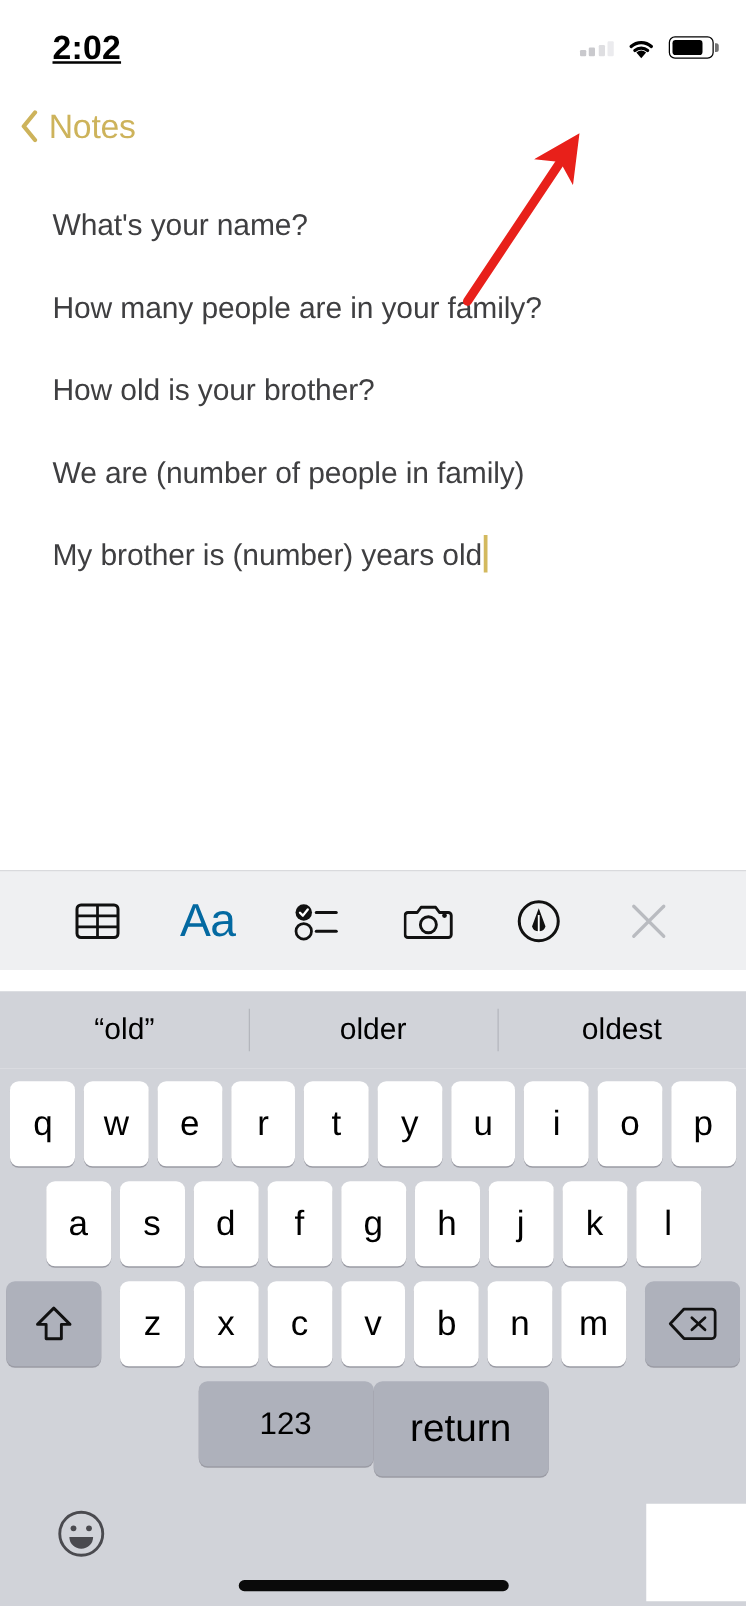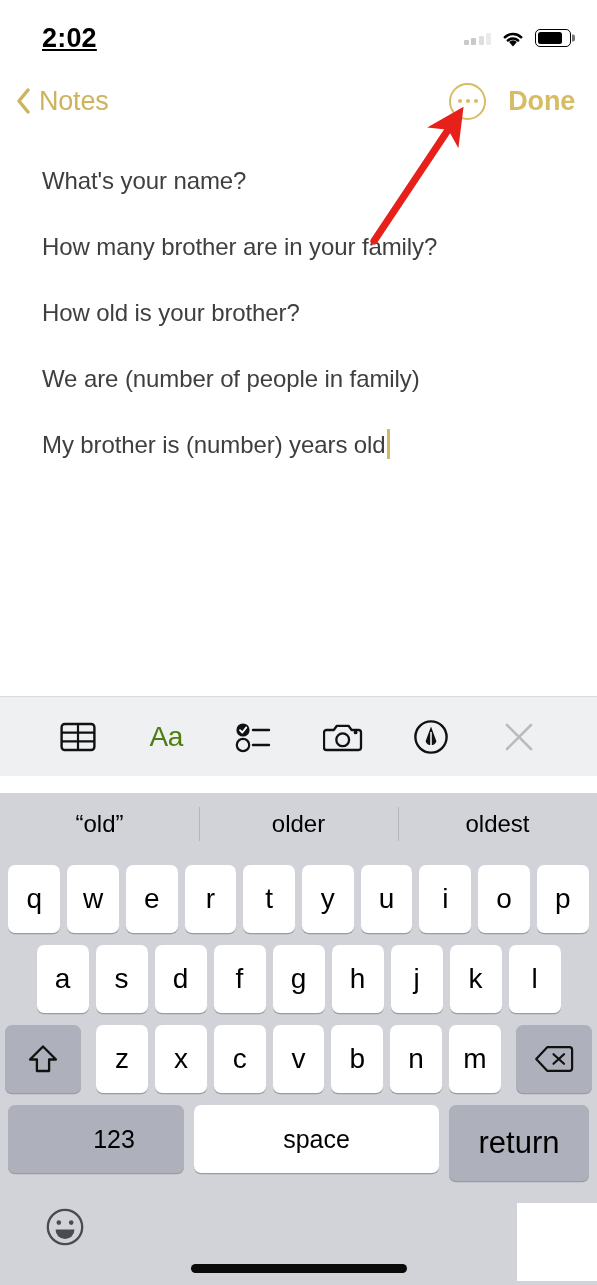--- a/index.html
+++ b/index.html
@@ -271,21 +271,21 @@
     padding: 0 8px;
     box-sizing: border-box;
     margin-bottom: 8px;
   }
   .key-123 {
     width: 140px; height: 68px;
     background: #aeb1bb;
     border-radius: 7px;
     box-shadow: 0 1.2px 0 rgba(110,110,120,.55);
     display:flex; align-items:center; justify-content:center;
-    font-size: 25px; color:#000; cursor:pointer;padding-left:36px;
+    font-size: 25px; color:#000; cursor:pointer;
   }
   .key-space {
     flex: 1 1 auto;
     height: 68px;
     margin: 0 10px;
     background: #ffffff;
     border-radius: 7px;
     box-shadow: 0 1.2px 0 rgba(110,110,120,.55);
     display:flex; align-items:center; justify-content:center;
     font-size: 25px; color:#000; cursor:pointer;
@@ -365,51 +365,43 @@
     </div>
   </div>
 
   <div class="nav-bar">
     <div class="back-btn">
       <svg class="chev-left" viewBox="0 0 15 26">
         <path d="M12 2 L3 13 L12 24" stroke="#cdb35b" stroke-width="3.4" fill="none" stroke-linecap="round" stroke-linejoin="round"></path>
       </svg>
       <span class="back-label">Notes</span>
     </div>
-    <div class="nav-right">
-      <div class="more-btn">
-        <span></span>
-          <span></span>
-          <span></span>
-      </div>
-      <div class="done-btn">Done</div>
-    </div>
   </div>
 
   <div class="note-body">
     <div class="note-line">What's your name?</div>
-    <div class="note-line">How many brother are in your family?</div>
+    <div class="note-line">How many people are in your family?</div>
     <div class="note-line">How old is your brother?</div>
     <div class="note-line">We are (number of people in family)</div>
     <div class="note-line"><span>My brother is (number) years old</span><span class="caret"></span></div>
   </div>
 
   <div class="note-toolbar">
 
     <div class="tool-btn">
       <svg width="36" height="32" viewBox="0 0 36 32">
         <rect x="1.6" y="3" width="32.8" height="26" rx="3.2" stroke="#111" stroke-width="2.4" fill="none"></rect>
         <line x1="1.6" y1="11.6" x2="34.4" y2="11.6" stroke="#111" stroke-width="2.2"></line>
         <line x1="1.6" y1="20.4" x2="34.4" y2="20.4" stroke="#111" stroke-width="2.2"></line>
         <line x1="18" y1="3" x2="18" y2="29" stroke="#111" stroke-width="2.2"></line>
       </svg>
     </div>
 
     <div class="tool-btn">
-      <span style="font-size:28px;color:#4d7c0f;letter-spacing:-.5px;">Aa</span>
+      <span style="font-size:37px;color:#0369a1;letter-spacing:-.5px;">Aa</span>
     </div>
 
     <div class="tool-btn">
       <svg width="38" height="32" viewBox="0 0 38 32">
         <circle cx="8" cy="9" r="6.6" fill="#111"></circle>
         <path d="M5 9.2 L7.3 11.5 L11.2 6.6" stroke="#fff" stroke-width="1.9" fill="none" stroke-linecap="round" stroke-linejoin="round"></path>
         <line x1="18" y1="9" x2="34" y2="9" stroke="#111" stroke-width="2.4" stroke-linecap="round"></line>
         <circle cx="8" cy="24" r="6.2" stroke="#111" stroke-width="2.2" fill="none"></circle>
         <line x1="18" y1="24" x2="34" y2="24" stroke="#111" stroke-width="2.4" stroke-linecap="round"></line>
       </svg>
@@ -490,21 +482,20 @@
         <svg width="40" height="30" viewBox="0 0 40 30">
           <path d="M13.2 3.2 h22.3 a2.6 2.6 0 0 1 2.6 2.6 v18.4 a2.6 2.6 0 0 1 -2.6 2.6 h-22.3 L2.2 15 Z" stroke="#111" stroke-width="2.2" fill="none" stroke-linejoin="round"></path>
           <line x1="19.5" y1="10.2" x2="30" y2="19.8" stroke="#111" stroke-width="2.2" stroke-linecap="round"></line>
           <line x1="30" y1="10.2" x2="19.5" y2="19.8" stroke="#111" stroke-width="2.2" stroke-linecap="round"></line>
         </svg>
       </div>
     </div>
 
     <div class="kb-row4">
       <div class="key-123">123</div>
-      <div class="key-space">space</div>
       <div class="key-return">return</div>
     </div>
 
     <div class="kb-bottom">
       <div class="emoji-btn">
         <svg width="40" height="40" viewBox="0 0 40 40">
           <circle cx="20" cy="20" r="17.2" stroke="#4a4a4f" stroke-width="2.3" fill="none"></circle>
           <circle cx="13.8" cy="15.6" r="2.3" fill="#4a4a4f"></circle>
           <circle cx="26.2" cy="15.6" r="2.3" fill="#4a4a4f"></circle>
           <path d="M10.5 22.5 h19 a9.5 9.5 0 0 1 -19 0 Z" fill="#4a4a4f"></path>

